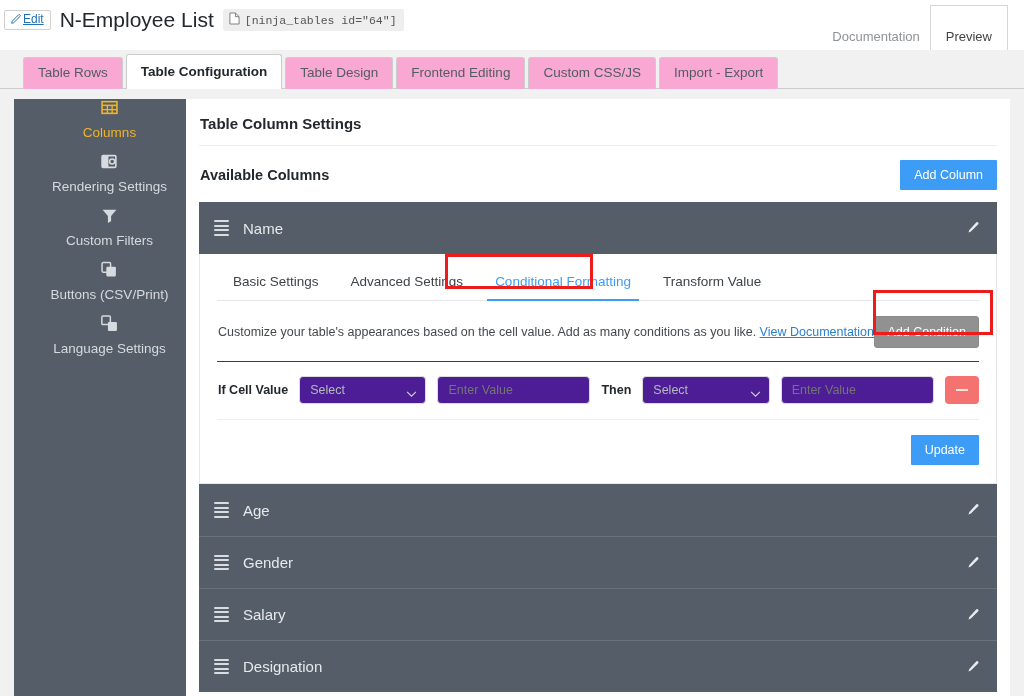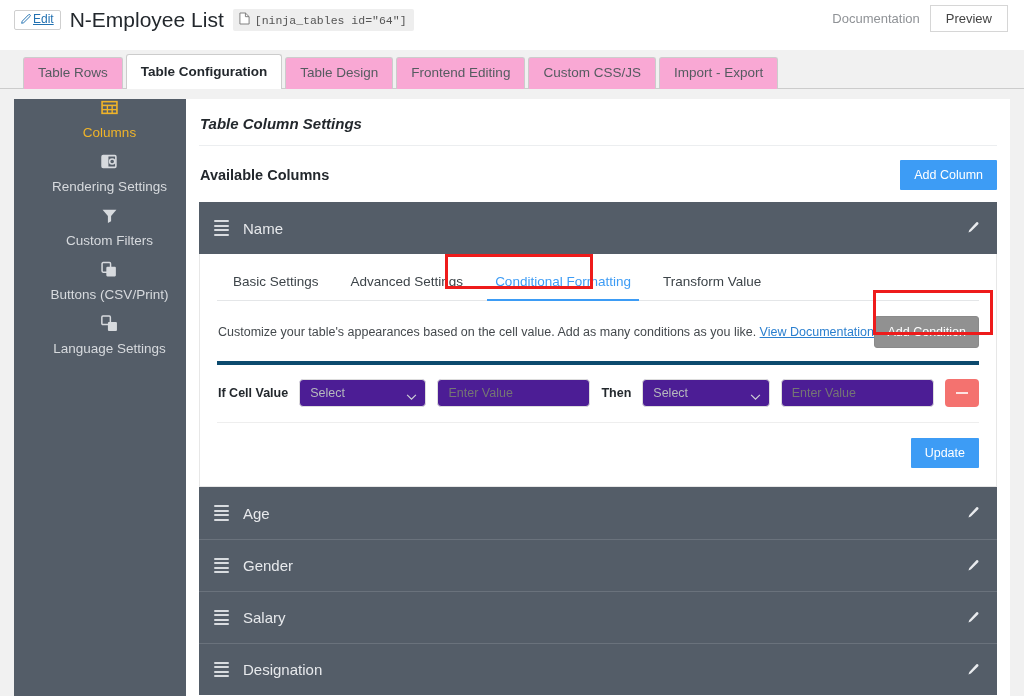--- a/index.html
+++ b/index.html
@@ -19,21 +19,21 @@
   
   .topbar {
     position: absolute;
     left: 0; top: 0;
     width: 1024px;
     height: 50px;
     background: #ffffff;
   }
   .title-wrap {
     position: absolute;
-    left: 14px; top: 8px;
+    left: 4px; top: 8px;
     display: flex;
     align-items: center;
     gap: 9px;
   }
   .edit-btn {
     display: inline-flex;
     align-items: center;
     gap: 2px;
     border: 1px solid #cfcfcf;
     background: #fff;
@@ -84,21 +84,21 @@
     color: #8f9296;
     font-size: 13px;
     text-decoration: none;
     cursor: pointer;
   }
   .preview-btn {
     border: 1px solid #d6d6d6;
     background: #fff;
     color: #444;
     font-size: 13px;
-    padding: 5px 15px;
+    padding: 23px 15px;
     border-radius: 0;
     cursor: pointer;
   }
 
   
   .tabstrip {
     position: absolute;
     left: 0; top: 50px;
     width: 1024px;
     height: 39px;
@@ -172,21 +172,20 @@
   }
   .content-pad { padding: 0 13px; }
 
   .section-title {
     font-size: 15px;
     font-weight: bold;
     color: #23282d;
     padding: 16px 0 13px 1px;
     border-bottom: 1px solid #eceef0;
     margin: 0 0 0 0;
-    font-style: italic;
   }
   .avail-row {
     display: flex;
     align-items: center;
     justify-content: space-between;
     padding: 14px 0 12px 1px;
   }
   .avail-title {
     font-size: 14.5px;
     font-weight: bold;
@@ -271,21 +270,21 @@
     left: 8px; right: 8px; bottom: -1px;
     height: 2px;
     background: #3d9cf5;
   }
 
   .desc-row {
     display: flex;
     align-items: center;
     justify-content: space-between;
     padding: 15px 0 13px 1px;
-    border-bottom: 4px solid #0c4a6e;
+    border-bottom: 1px solid #0c4a6e;
   }
   .desc-text {
     font-size: 12.5px;
     color: #44494d;
   }
   .desc-text a {
     color: #2a7fcf;
     text-decoration: underline;
   }
   .btn-grey {

